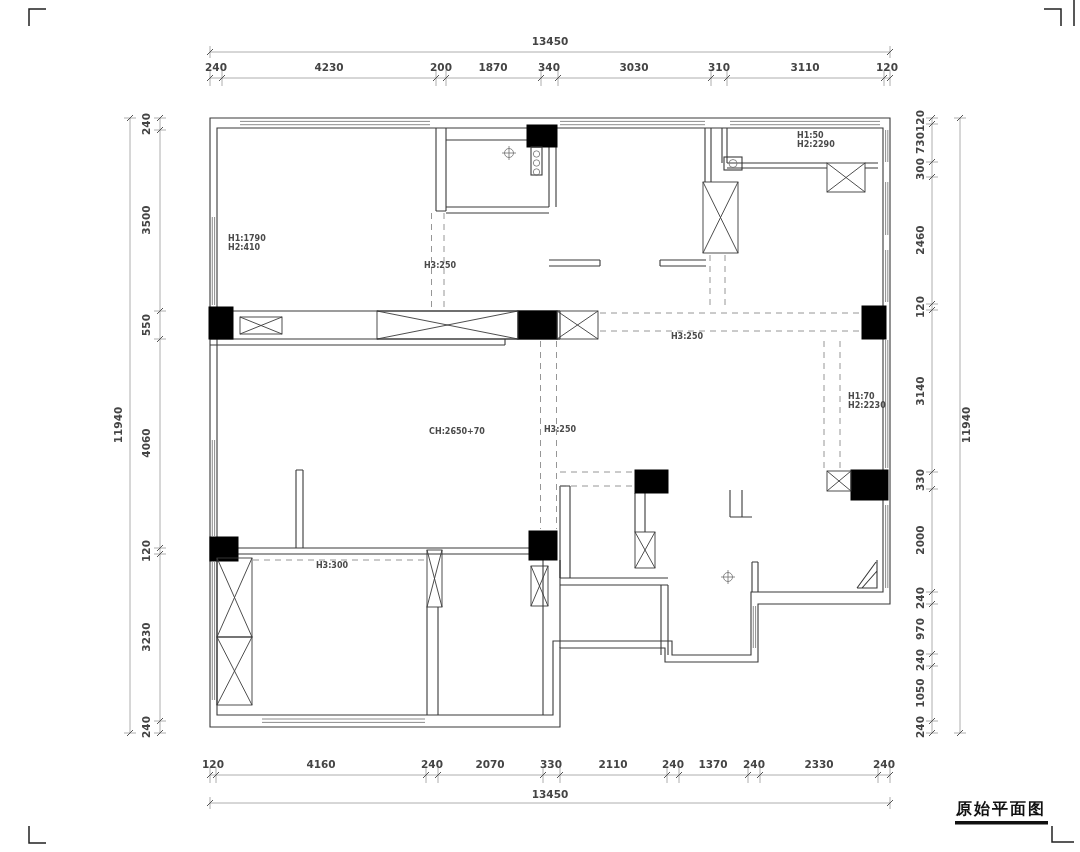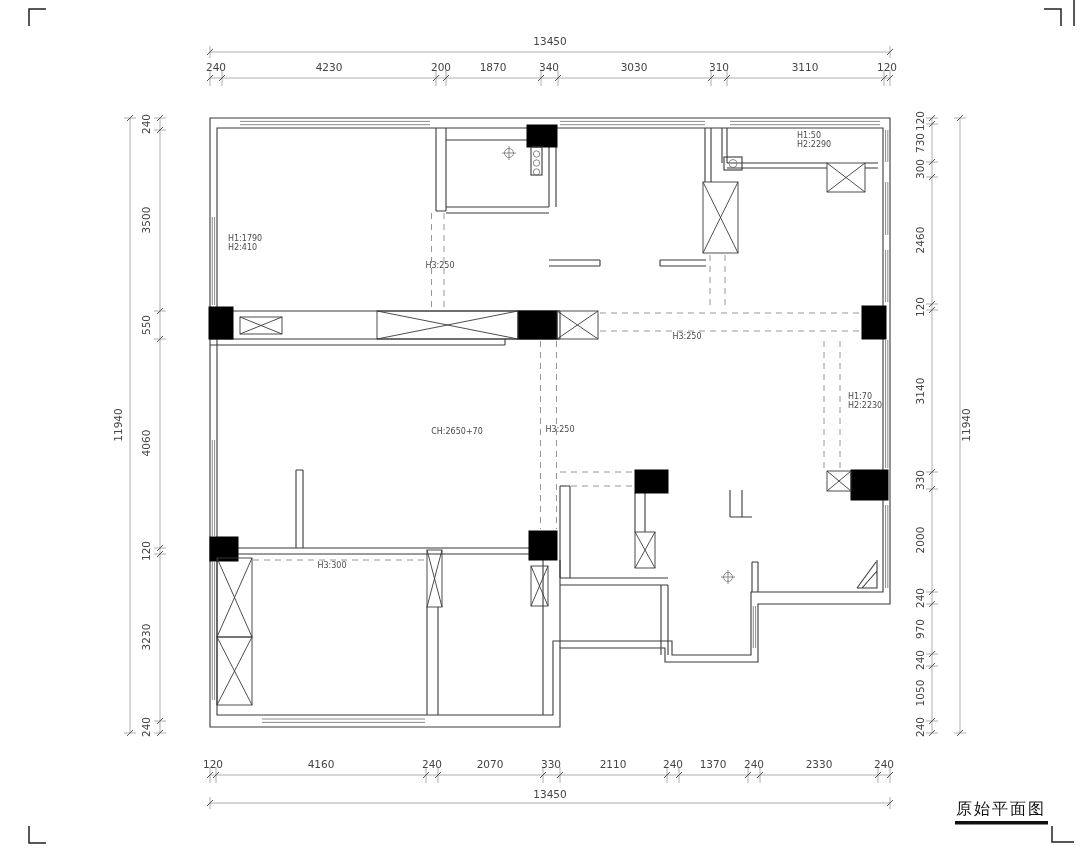--- a/index.html
+++ b/index.html
@@ -1,17 +1,17 @@
 <!DOCTYPE html>
 <html><head>
 <meta charset="utf-8">
 <style>
   html,body{margin:0;padding:0;background:#fff;}
   .stage{position:relative;width:1080px;height:852px;background:#ffffff;overflow:hidden;
-         font-family:"DejaVu Sans",sans-serif;}
+         font-family:"DejaVu Sans",sans-serif;font-weight:bold;}
   svg{display:block}
   
   .w    {stroke:#3a3a3a;stroke-width:1.1;fill:none;}
   .thin {stroke:#6f6f6f;stroke-width:.8;fill:none;}
   .dim  {stroke:#9a9a9a;stroke-width:.8;fill:none;}
   .tick {stroke:#555;stroke-width:1;fill:none;}
   .dash {stroke:#8a8a8a;stroke-width:.9;stroke-dasharray:6 5;fill:none;}
   .col  {fill:#000;stroke:#000;}
   .xbox {stroke:#3a3a3a;stroke-width:.9;fill:none;}
   .mark {stroke:#222;stroke-width:1.5;fill:none;}

